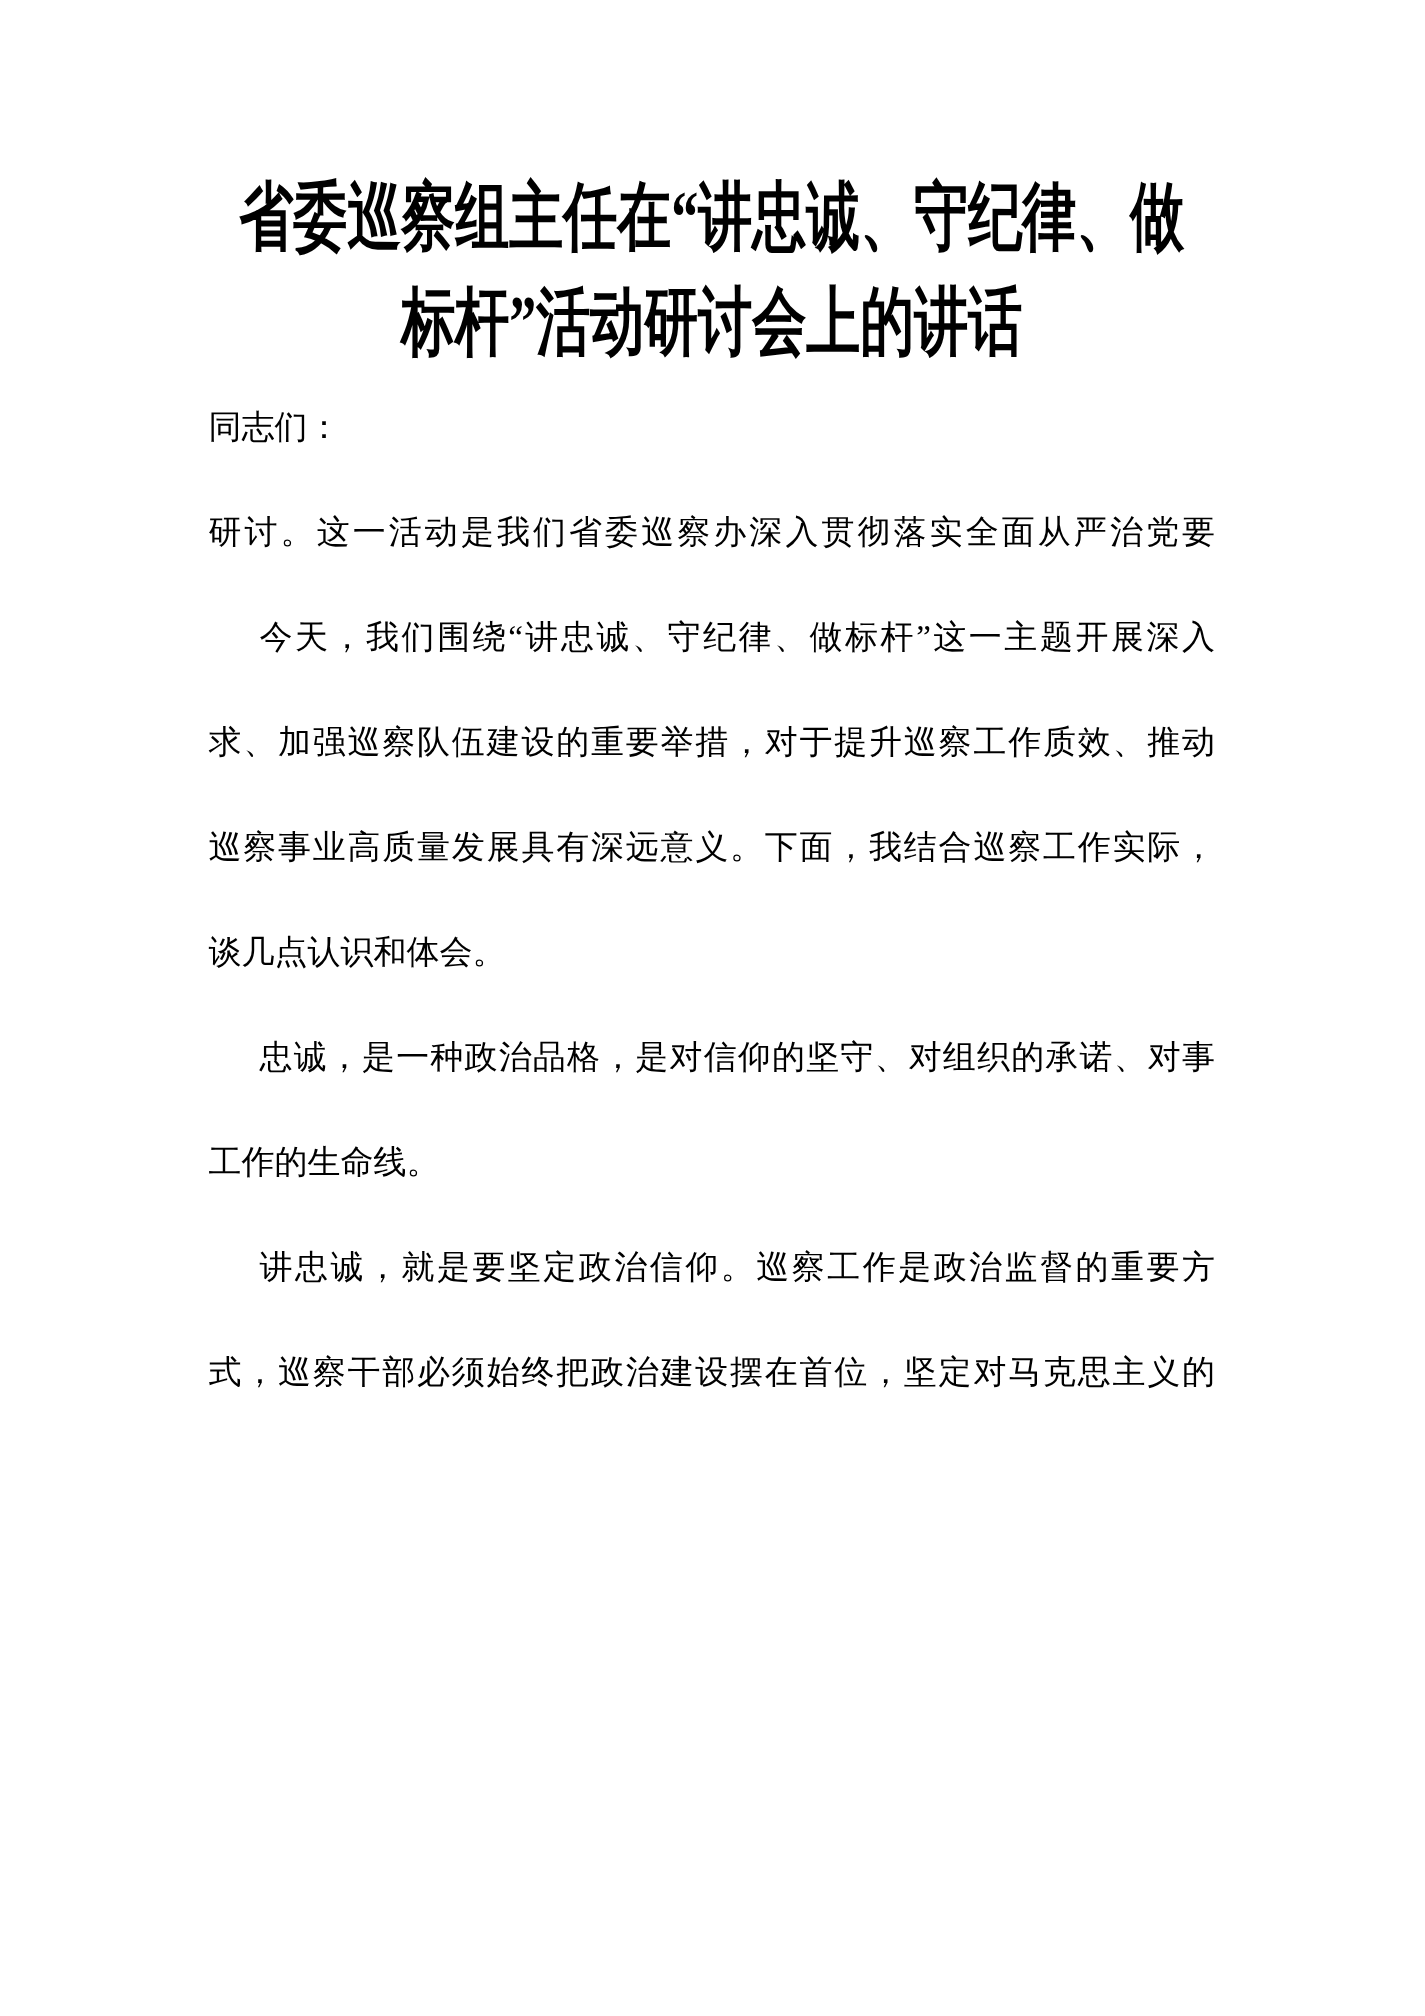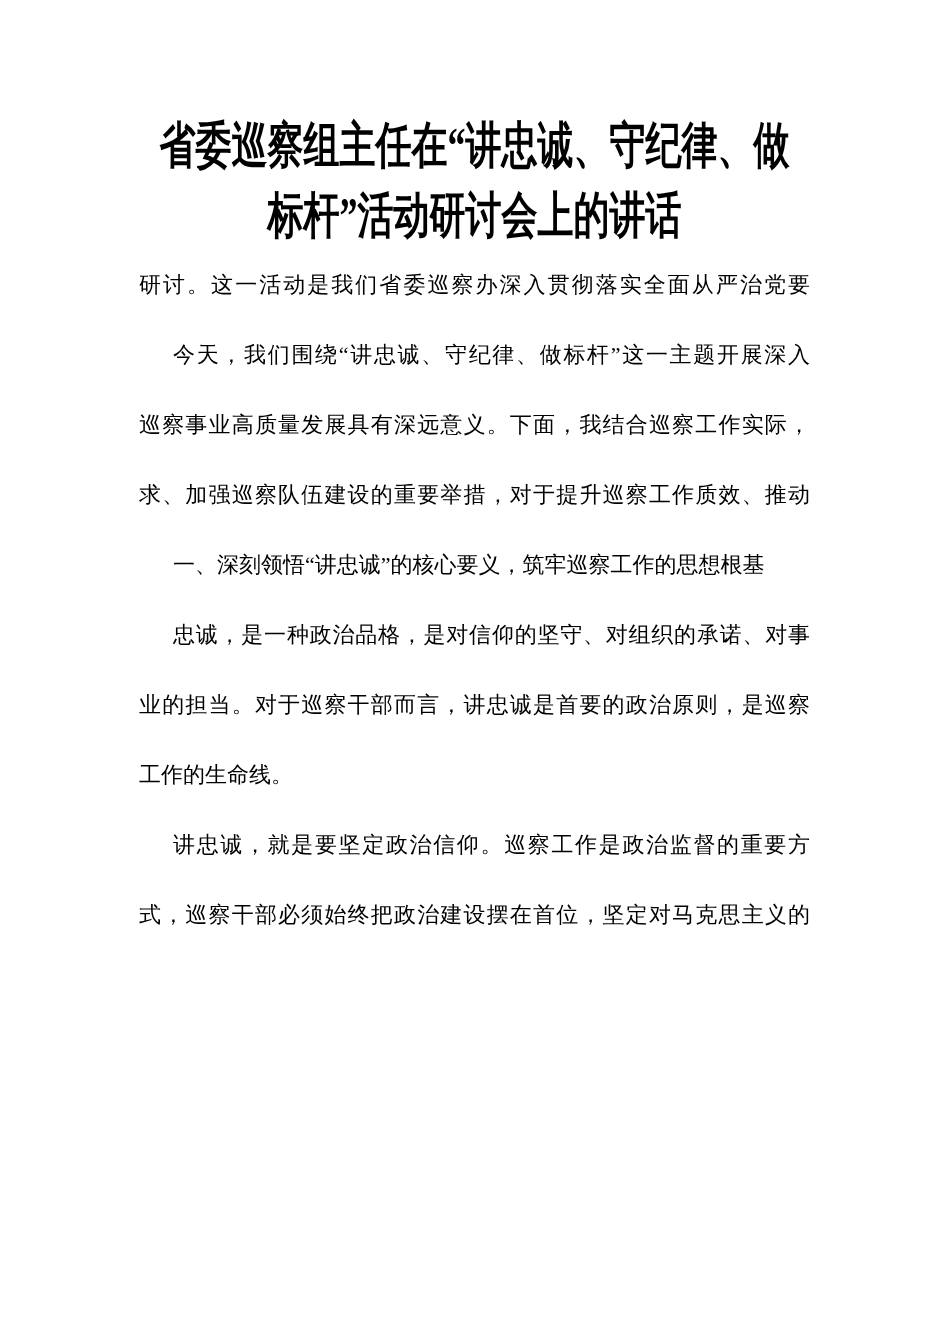--- a/index.html
+++ b/index.html
@@ -52,26 +52,26 @@
 </style>
 </head>
 <body>
 
 <div class="page">
   <div class="content">
     <div class="title">
       <div class="title-line">省委巡察组主任在“讲忠诚、守纪律、做</div>
       <div class="title-line">标杆”活动研讨会上的讲话</div>
     </div>
+    <div class="line nofill">同志们：</div>
     <div id="body-lines">
         <div class="line fill">研讨。这一活动是我们省委巡察办深入贯彻落实全面从严治党要</div>
         <div class="line fill indent">今天，我们围绕“讲忠诚、守纪律、做标杆”这一主题开展深入</div>
+        <div class="line fill">求、加强巡察队伍建设的重要举措，对于提升巡察工作质效、推动</div>
         <div class="line fill">巡察事业高质量发展具有深远意义。下面，我结合巡察工作实际，</div>
-        <div class="line fill">求、加强巡察队伍建设的重要举措，对于提升巡察工作质效、推动</div>
-        <div class="line nofill indent">一、深刻领悟“讲忠诚”的核心要义，筑牢巡察工作的思想根基</div>
+        <div class="line nofill">谈几点认识和体会。</div>
         <div class="line fill indent">忠诚，是一种政治品格，是对信仰的坚守、对组织的承诺、对事</div>
-        <div class="line fill">业的担当。对于巡察干部而言，讲忠诚是首要的政治原则，是巡察</div>
         <div class="line nofill">工作的生命线。</div>
         <div class="line fill indent">讲忠诚，就是要坚定政治信仰。巡察工作是政治监督的重要方</div>
         <div class="line fill">式，巡察干部必须始终把政治建设摆在首位，坚定对马克思主义的</div>
       </div>
   </div>
 </div>
 
 </body></html>

